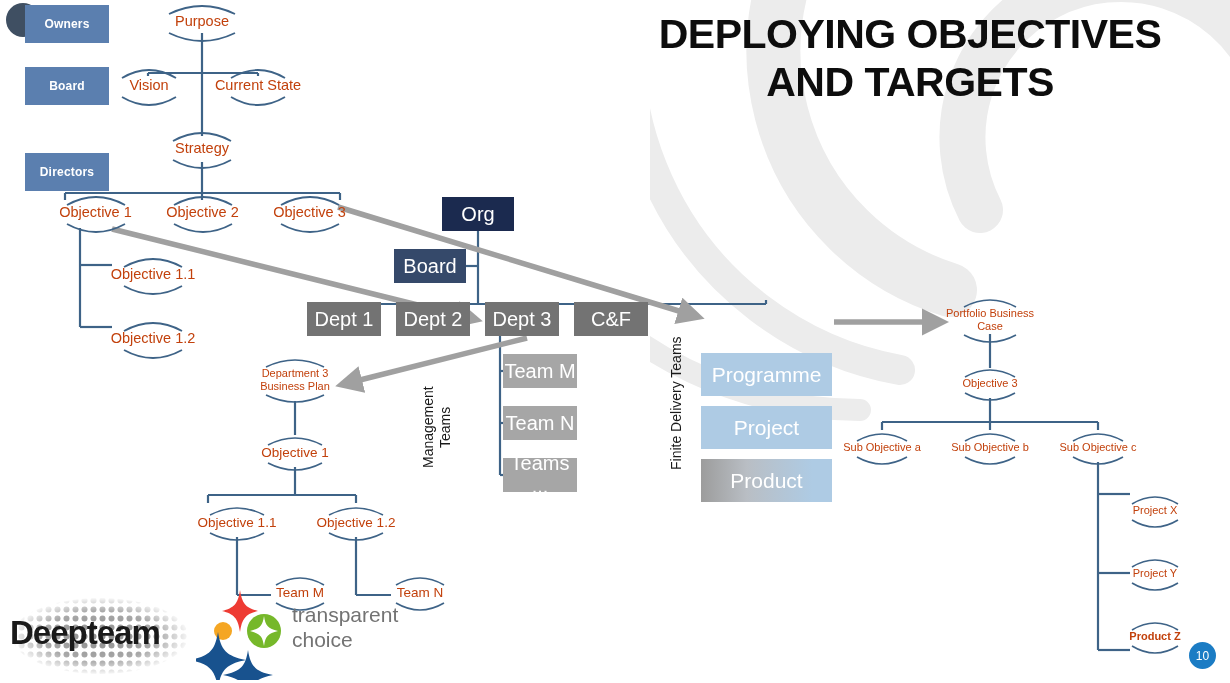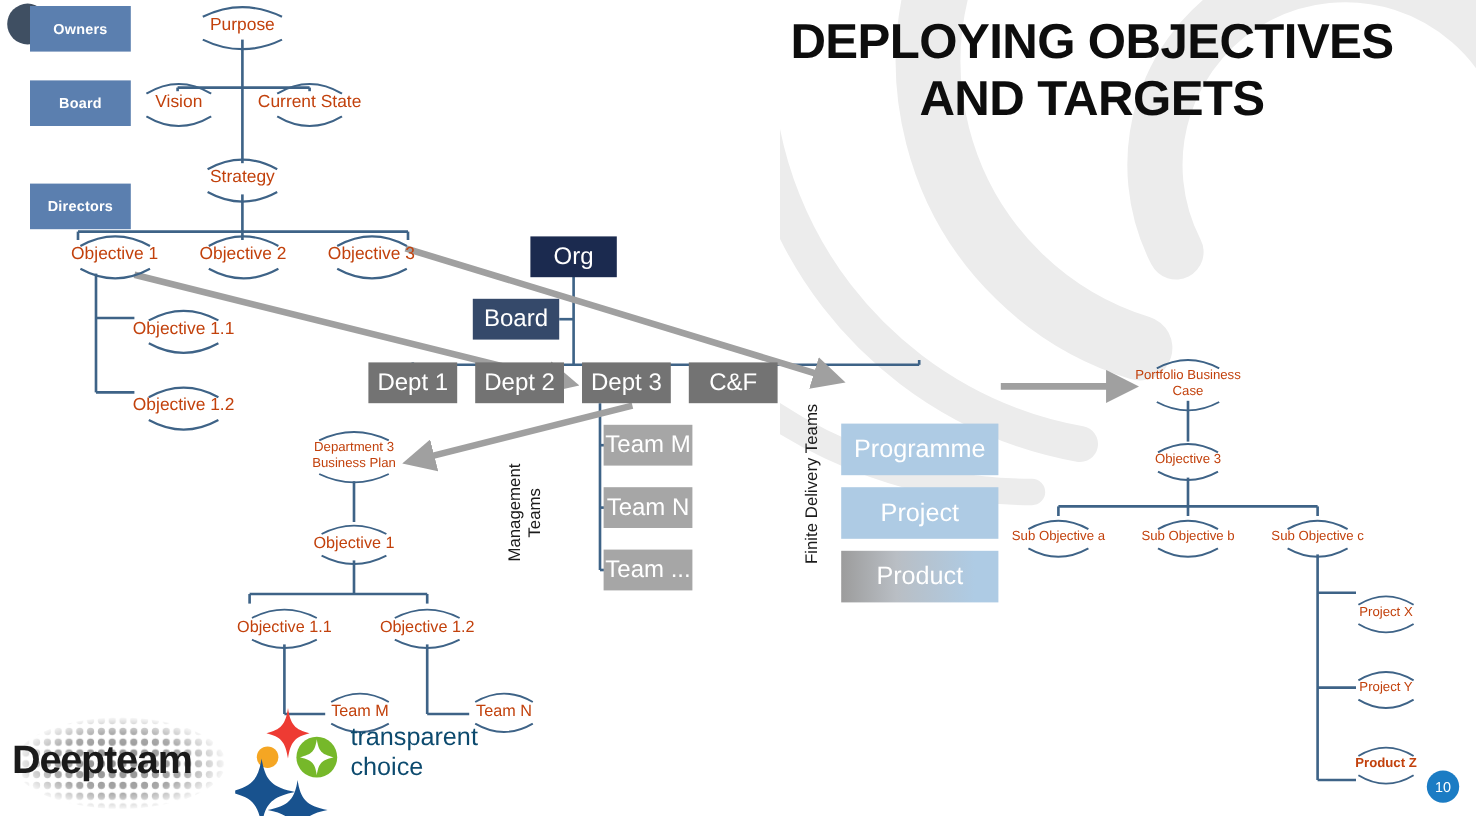--- a/index.html
+++ b/index.html
@@ -76,21 +76,21 @@
 
   
   .deepteam-wrap{position:absolute;left:8px;top:596px;width:185px;height:80px;}
   .deepteam-text{
     position:absolute;left:2px;top:18px;
     font-size:33px;font-weight:bold;color:#1a1a1a;letter-spacing:-1px;
   }
   .tc-wrap{position:absolute;left:196px;top:588px;width:210px;height:92px;}
   .tc-text{
     position:absolute;left:96px;top:14px;
-    font-size:21px;color:#0c4a6e;line-height:25px;
+    font-size:21px;color:#737373;line-height:25px;
   }
 
   
   .pagenum{
     position:absolute;right:14px;bottom:14px;width:27px;height:27px;border-radius:50%;
     background:#1B7CC4;color:#fff;font-size:12px;
     display:flex;align-items:center;justify-content:center;
   }
 </style>
 </head>
@@ -304,21 +304,21 @@
     <span>C&amp;F</span>
   </div>
 
   <div class="box team" style="left:503px;top:354px;width:74px;height:34px;">
     <span>Team M</span>
   </div>
   <div class="box team" style="left:503px;top:406px;width:74px;height:34px;">
     <span>Team N</span>
   </div>
   <div class="box team" style="left:503px;top:458px;width:74px;height:34px;">
-    <span>Team ...</span>
+    <span>Teams ...</span>
   </div>
 
   <div class="vlabel" style="left:420px;top:370px;height:115px;width:38px;">Management Teams</div>
 
   <div class="vlabel" style="left:668px;top:318px;height:170px;width:20px;">Finite Delivery Teams</div>
 
   <div class="box pf" style="left:701px;top:353px;width:131px;height:43px;">
     <span>Programme</span>
   </div>
   <div class="box pf" style="left:701px;top:406px;width:131px;height:43px;">

